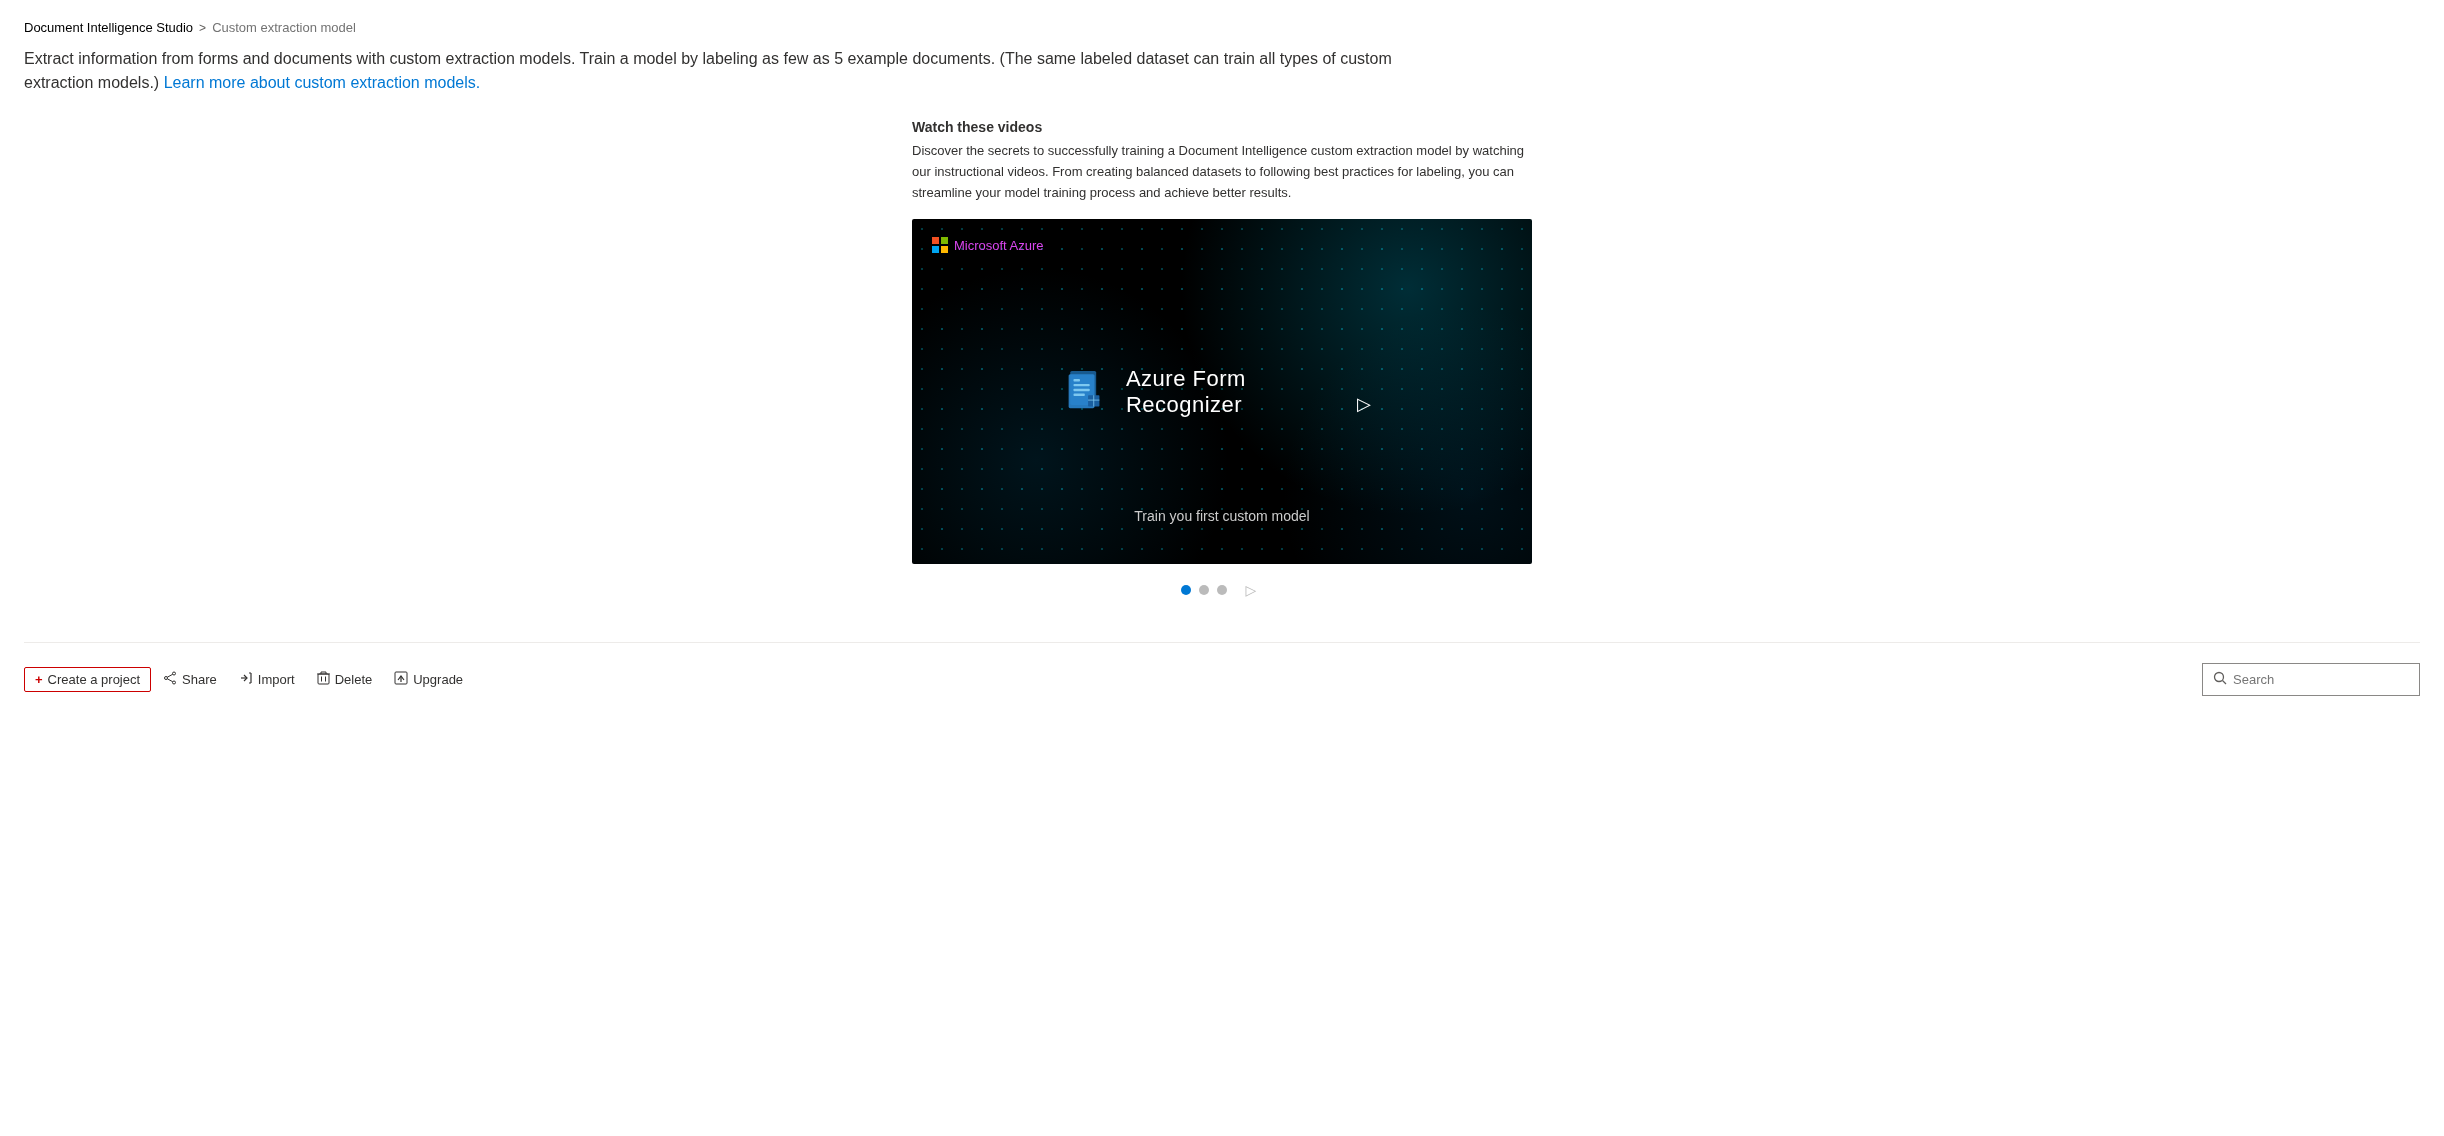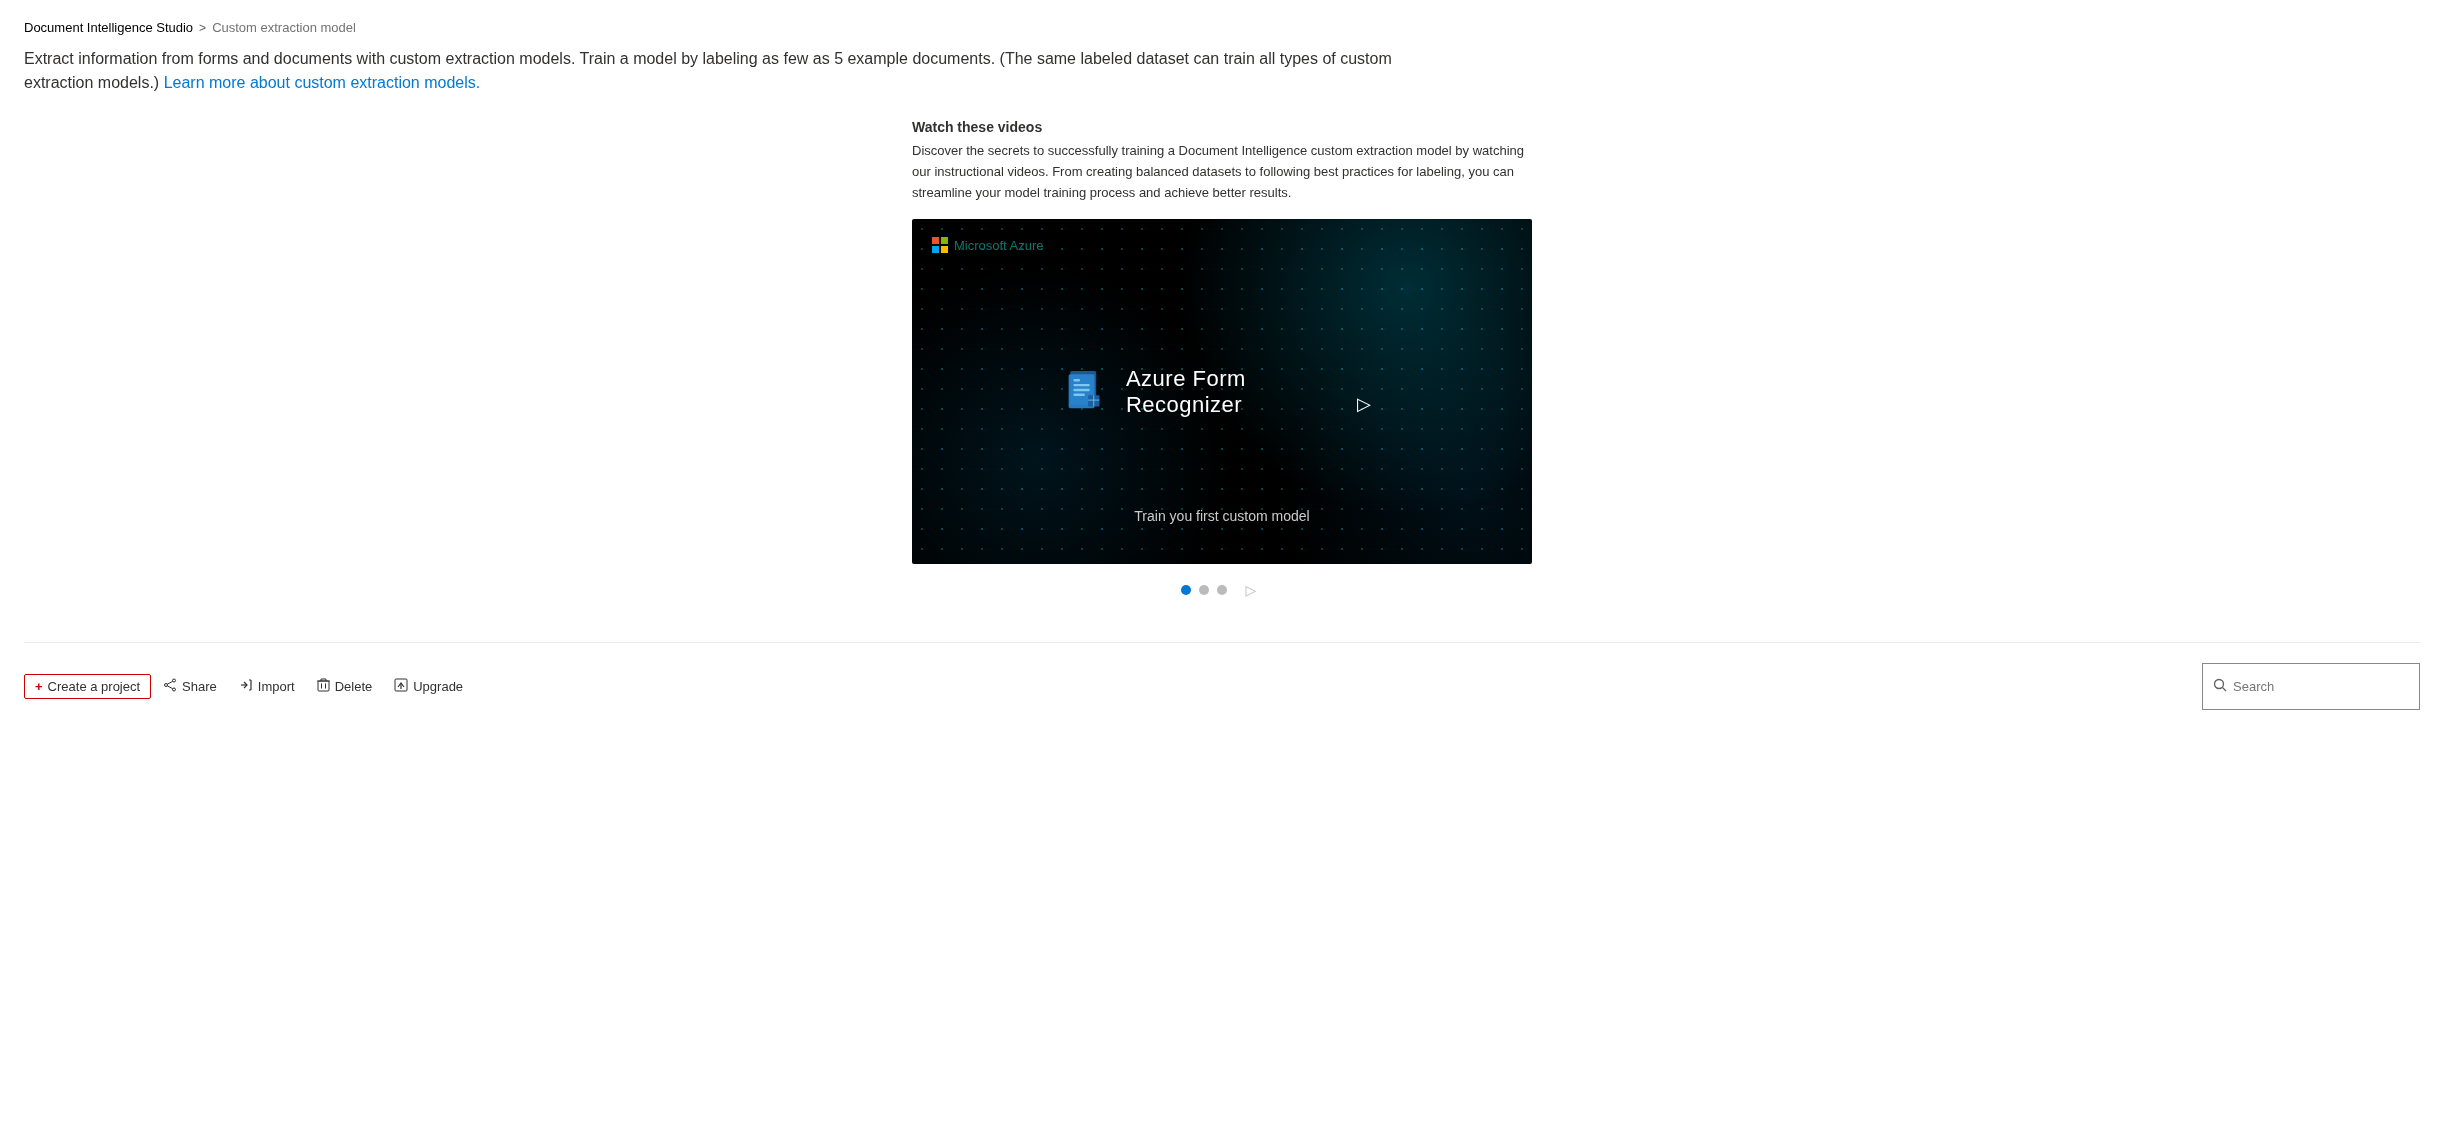--- a/index.html
+++ b/index.html
@@ -101,21 +101,21 @@
       background-position: 0 0, 10px 10px;
       opacity: 0.6;
     }
     .video-azure-logo {
       position: absolute;
       top: 18px;
       left: 20px;
       display: flex;
       align-items: center;
       gap: 6px;
-      color: #0f766e;
+      color: #d946ef;
       font-size: 13px;
       font-weight: 500;
     }
     .ms-logo-squares {
       display: grid;
       grid-template-columns: 1fr 1fr;
       gap: 1px;
       width: 16px;
       height: 16px;
     }
@@ -239,21 +239,21 @@
       color: inherit;
     }
     .toolbar-btn.create .btn-icon {
       color: #c00;
       font-weight: 700;
     }
     .search-box {
       display: flex;
       align-items: center;
       border: 1px solid #8a8886;
-      padding: 14px 10px;
+      padding: 7px 10px;
       gap: 6px;
       background: #fff;
       min-width: 190px;
     }
     .search-box input {
       border: none;
       outline: none;
       font-size: 13px;
       color: #323130;
       background: transparent;

